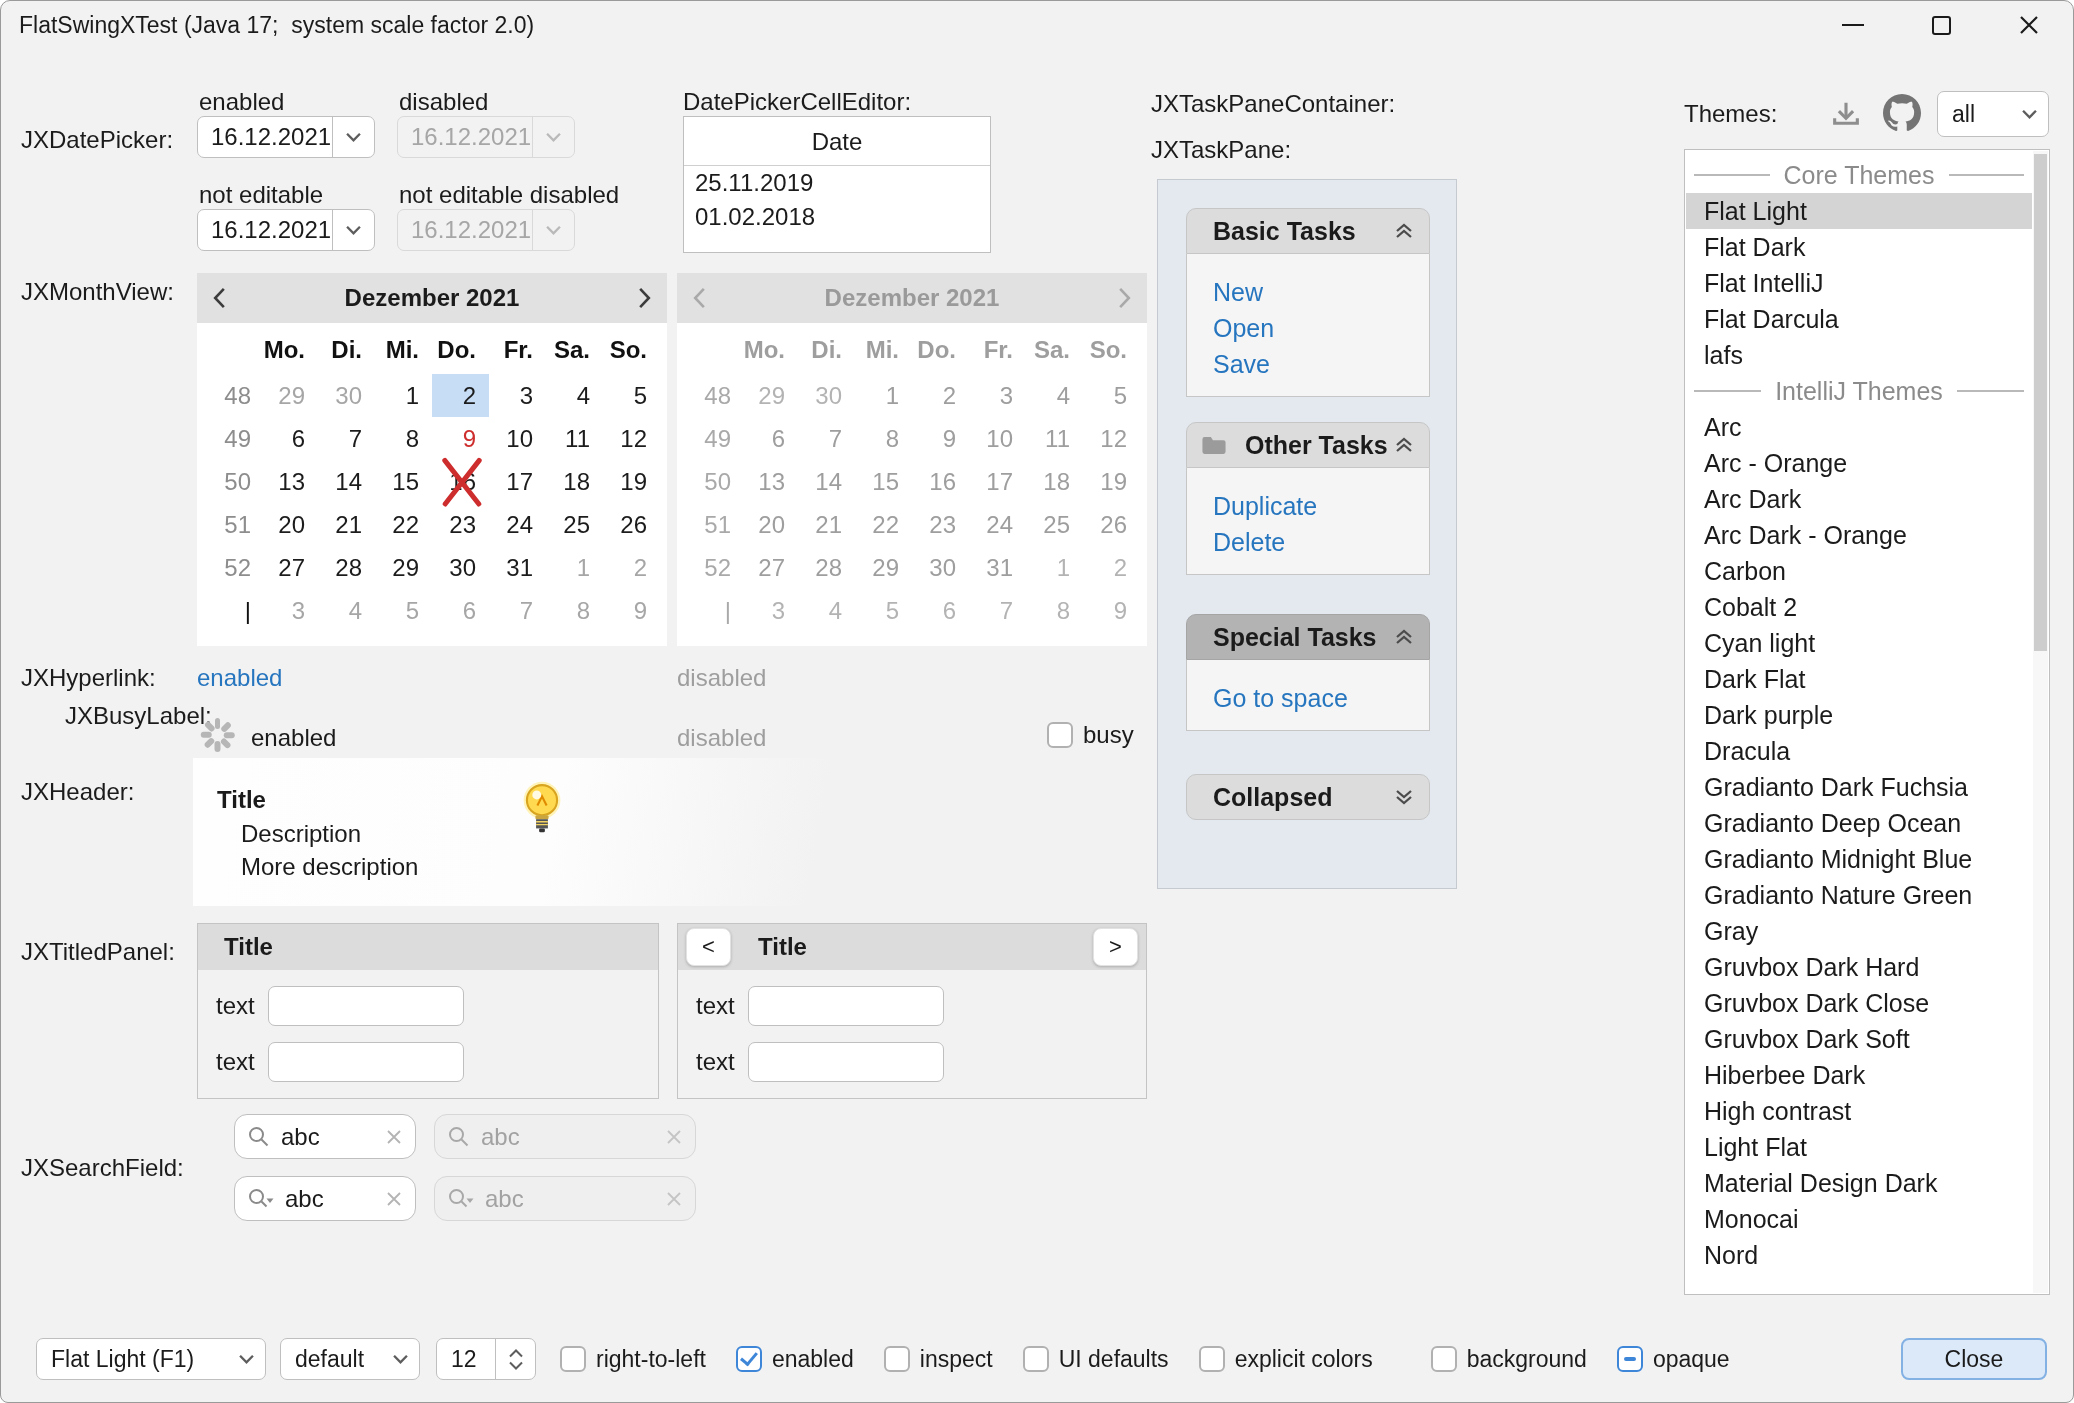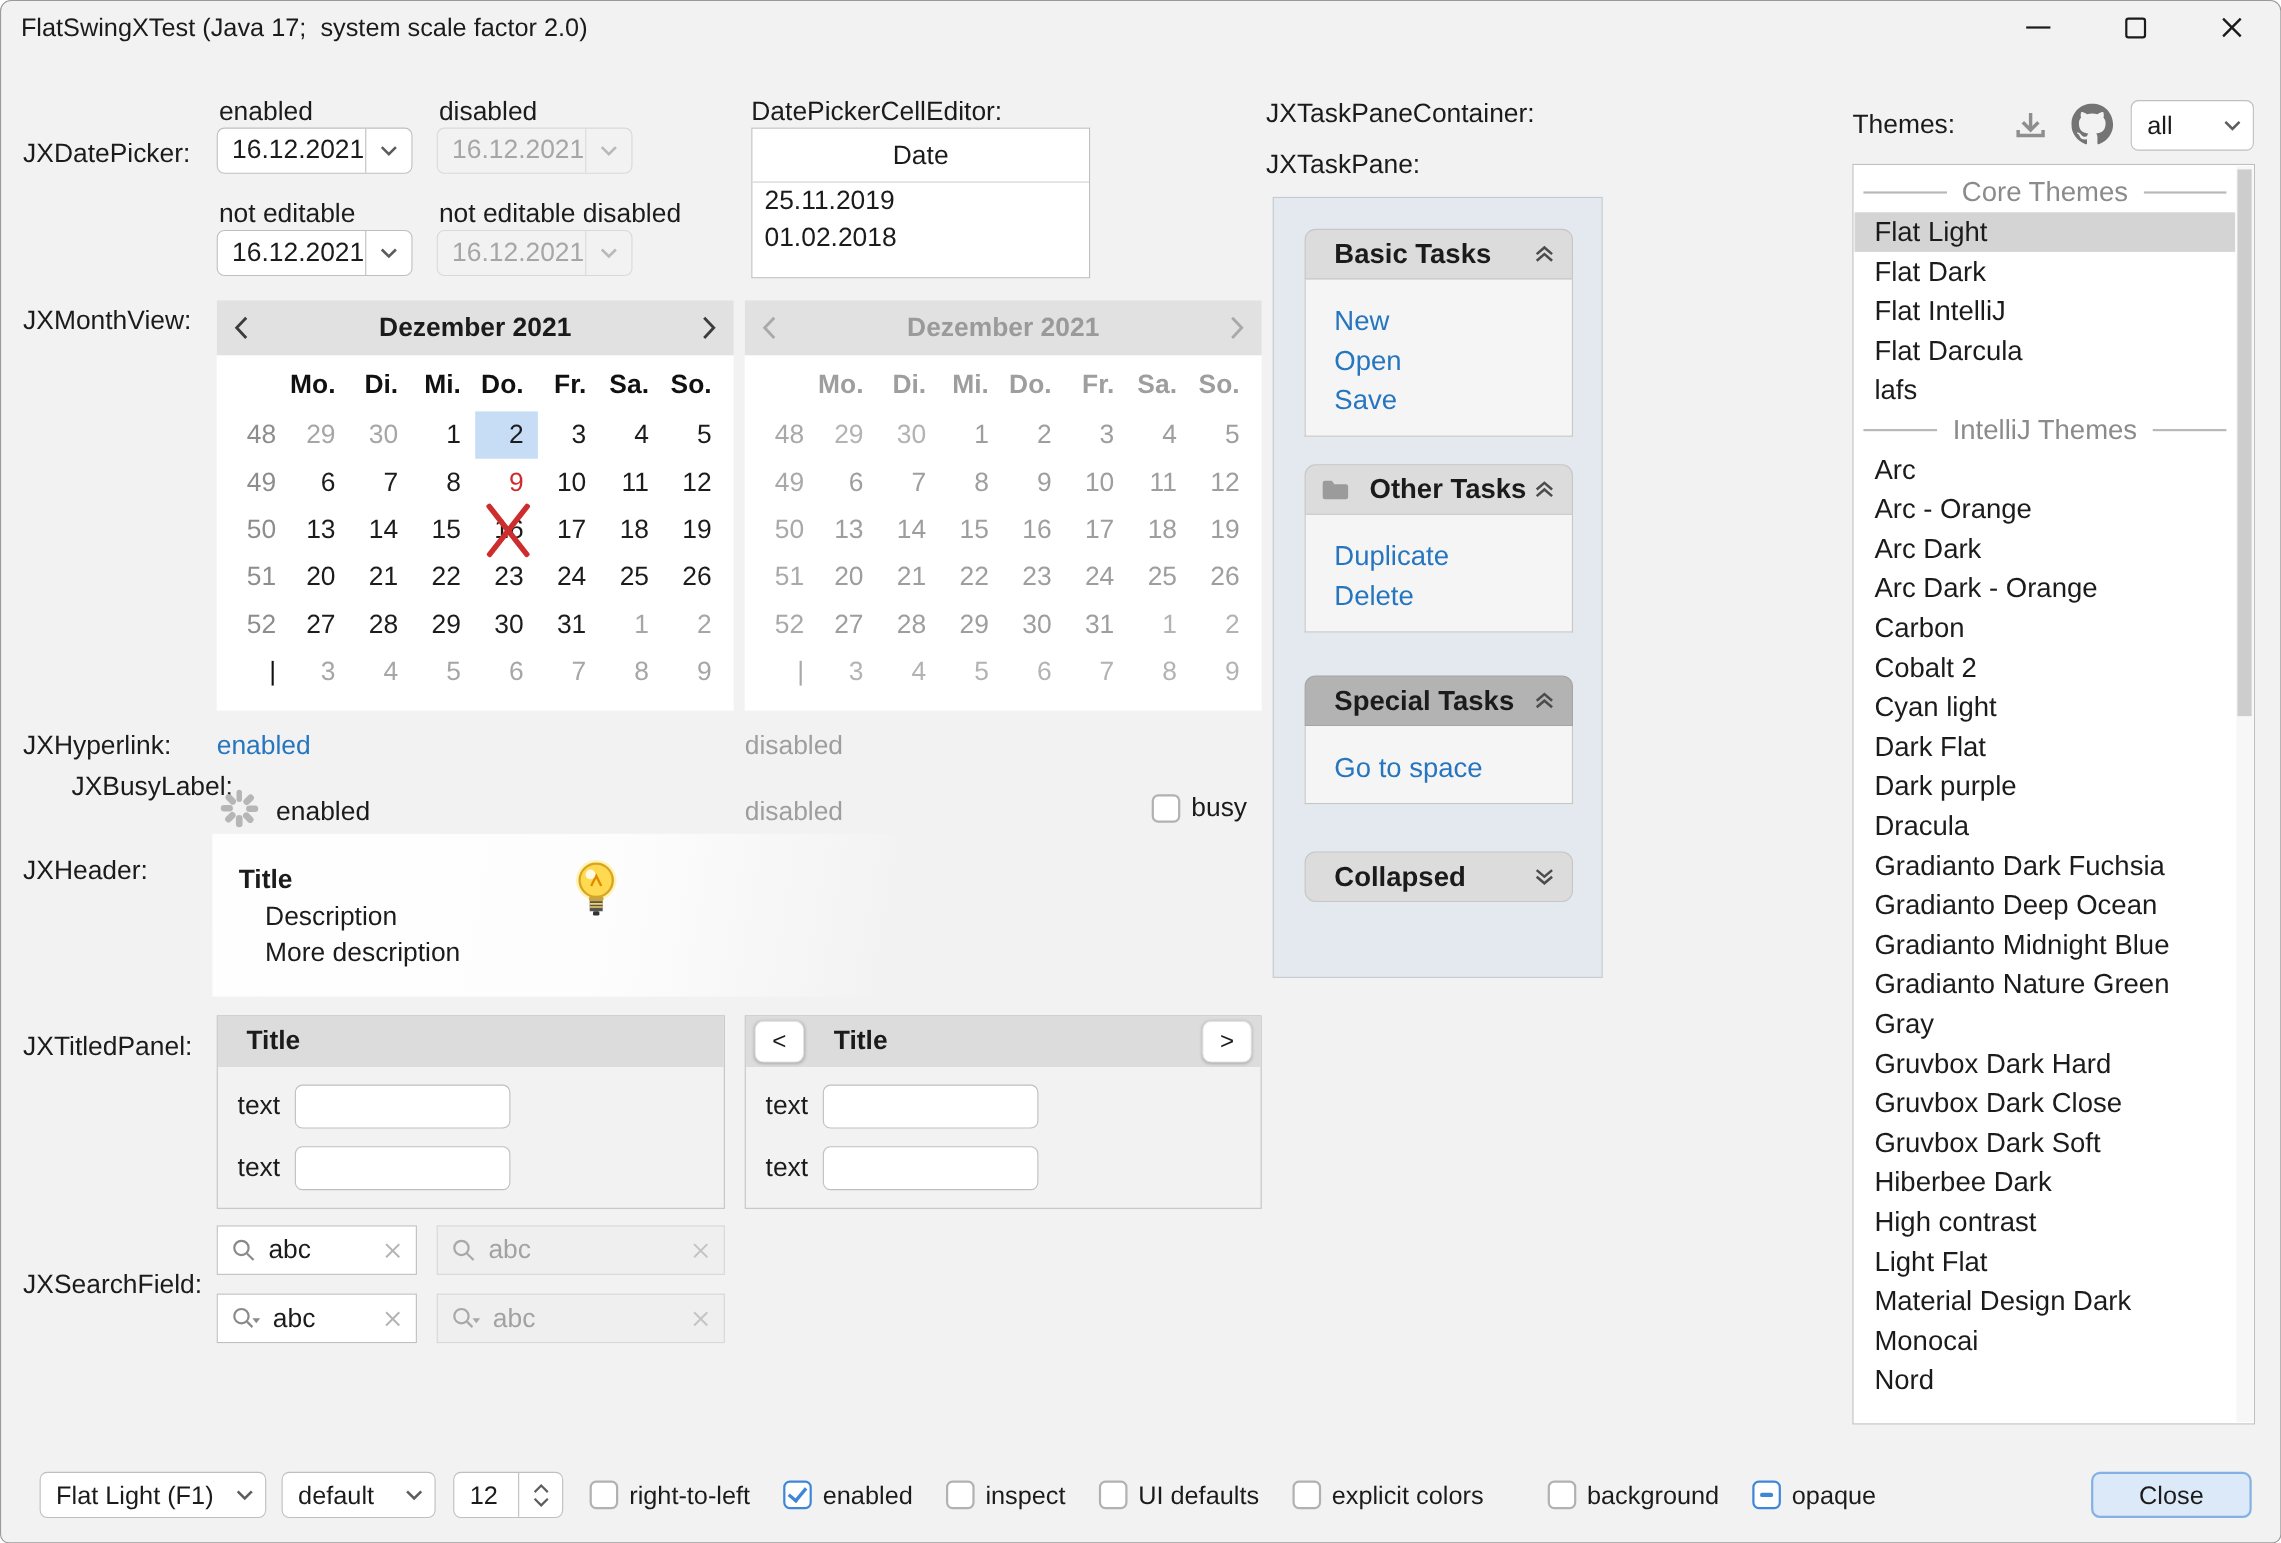--- a/index.html
+++ b/index.html
@@ -74,21 +74,21 @@
   .tpanel{position:absolute;top:922px;height:176px;border:1px solid #c4c4c4;background:#f2f2f2;}
   .tpanel-h{position:relative;height:46px;background:#dcdcdc;display:flex;align-items:center;}
   .tpanel-t{font-weight:700;margin-left:26px;}
   .tpanel-t--mid{margin-left:80px;}
   .tp-navbtn{position:absolute;top:4px;width:45px;height:38px;background:#fff;border:1px solid #e2e2e2;border-radius:8px;box-shadow:0 1px 3px rgba(0,0,0,.22);display:flex;align-items:center;justify-content:center;font-size:22px;}
   .tp-navbtn--l{left:8px;} .tp-navbtn--r{right:8px;}
   .tprow{position:absolute;display:flex;align-items:center;}
   .tprow .t{width:52px;}
   .tfield{width:196px;height:40px;background:#fff;border:1px solid #bfbfbf;border-radius:7px;}
   
-  .sf{position:absolute;height:45px;background:#fff;border:1px solid #bfbfbf;border-radius:0;display:flex;align-items:center;padding:0 12px;}
+  .sf{position:absolute;height:45px;background:#fff;border:1px solid #bfbfbf;border-radius:13px;display:flex;align-items:center;padding:0 12px;margin-left:37px;}
   .sf-v{flex:1;margin-left:10px;}
   .sf--dis{background:#efefef;border-color:#d7d7d7;}
   .sf--dis .sf-v{color:#a2a2a2;}
   
   .tpc{position:absolute;left:1156px;top:178px;width:300px;height:710px;background:#e4e9ef;border:1px solid #c5cad0;}
   .tp{position:absolute;left:28px;width:244px;}
   .tp-h{position:relative;height:46px;background:#dcdcdc;border:1px solid #c6c6c6;border-radius:10px 10px 0 0;display:flex;align-items:center;}
   .tp-h--round{border-radius:10px;}
   .tp-h--special{background:#b3b3b3;border-color:#a5a5a5;}
   .tp-t{font-weight:700;margin-left:26px;font-size:25px;}
@@ -705,21 +705,21 @@
         <div class="tl-row item">
           <span>Nord</span>
         </div>
       </div>
     <div class="tl-scroll">
       <div class="tl-thumb"></div>
     </div>
   </div>
 
   <div class="bbar">
-    <div class="bb-combo" style="width:206px;margin-right:14px;">
+    <div class="bb-combo" style="width:230px;margin-right:14px;">
       <span class="combo-v">Flat Light (F1)</span>
       <span class="combo-ar">
             <svg width="15" height="10" viewBox="0 0 14 9">
               <polyline points="1,1.5 7,7.5 13,1.5" fill="none" stroke="currentColor" stroke-width="2.2"></polyline>
             </svg>
           </span>
     </div>
     <div class="bb-combo" style="width:140px;margin-right:16px;">
       <span class="combo-v">default</span>
       <span class="combo-ar">

